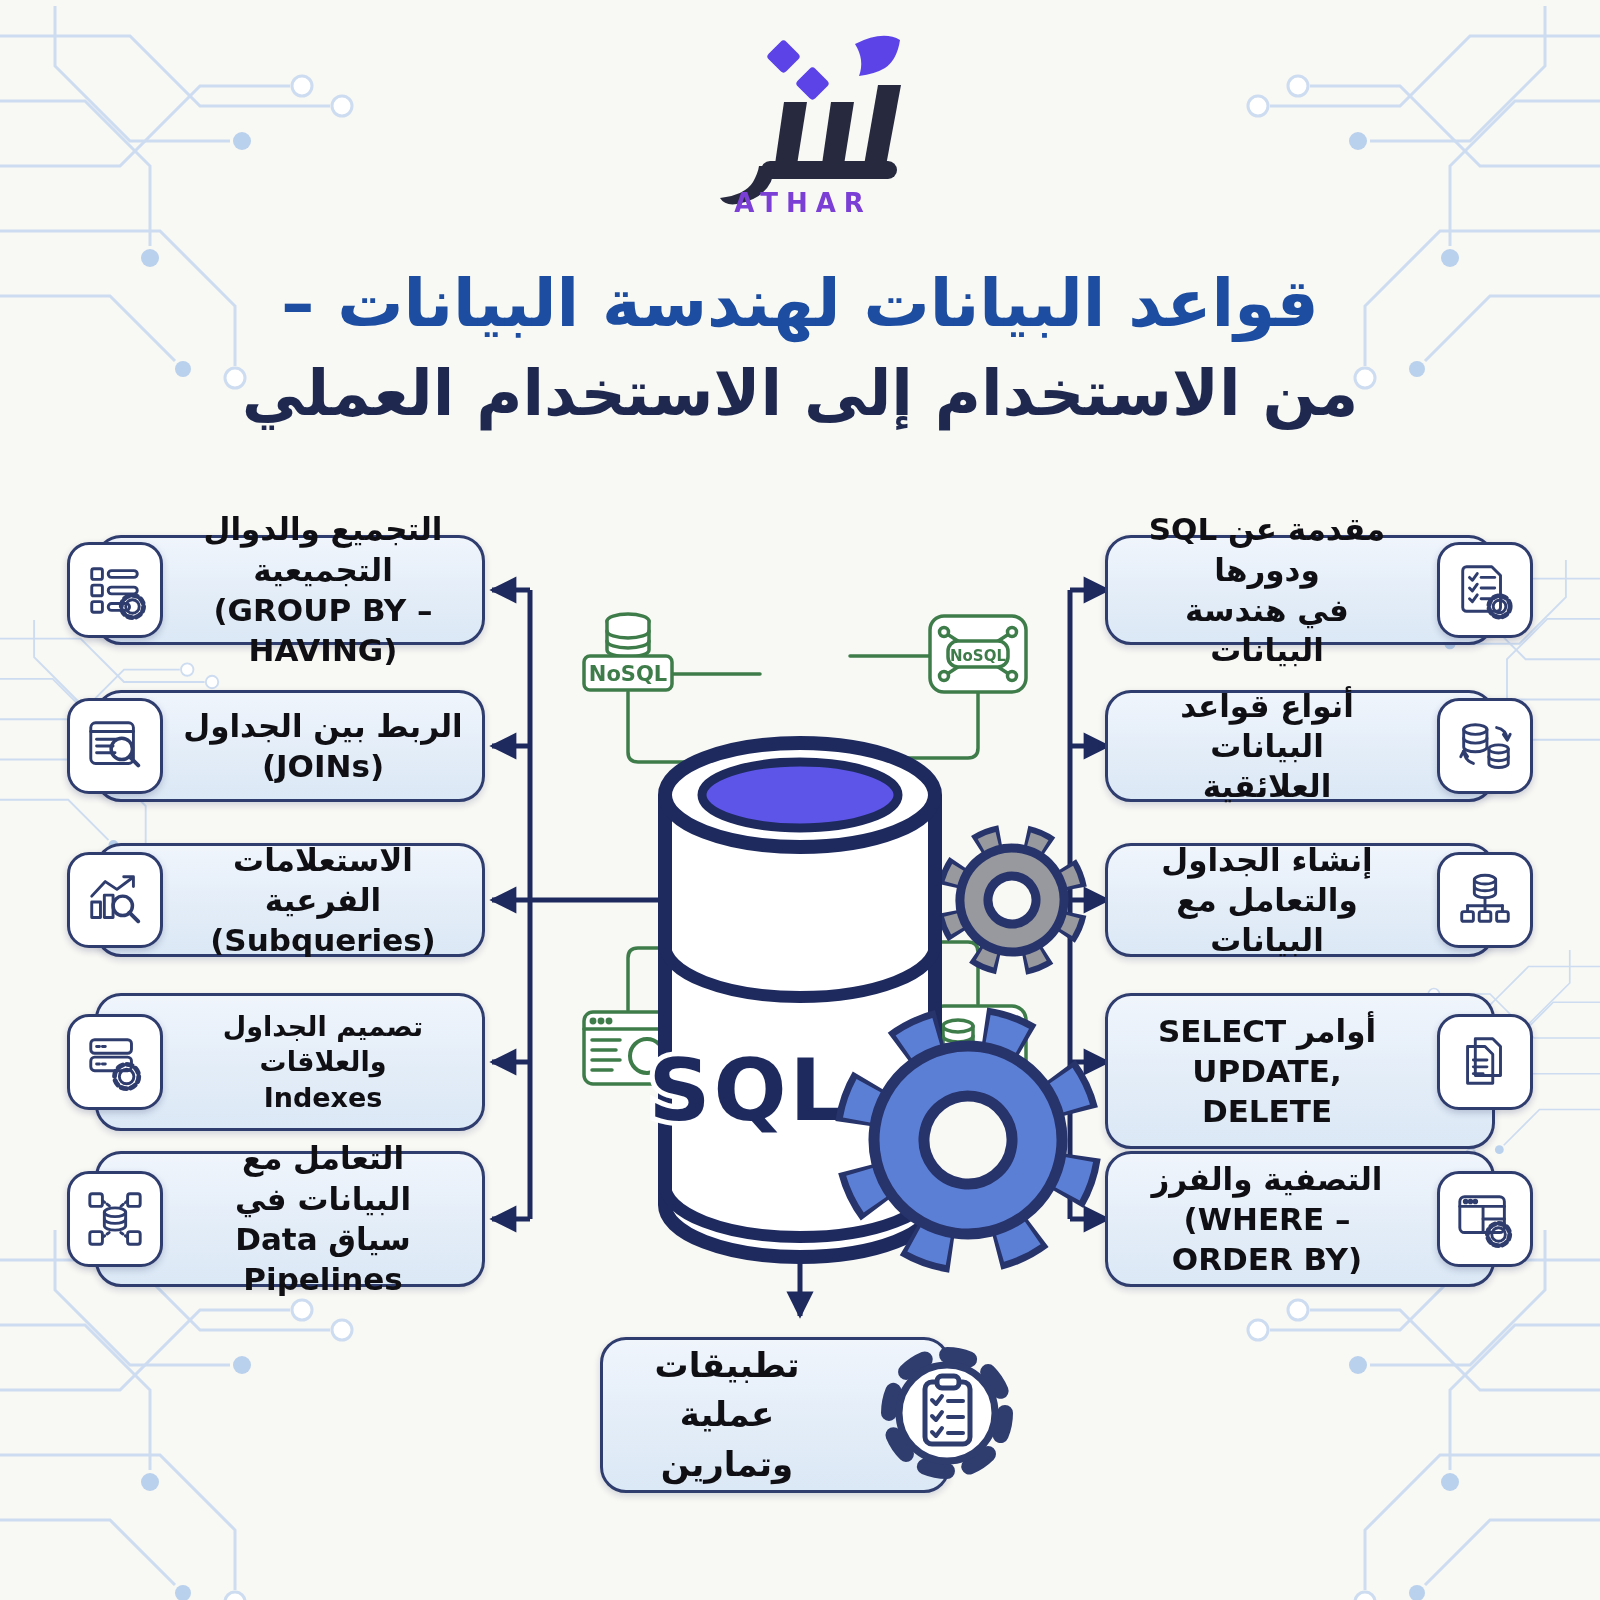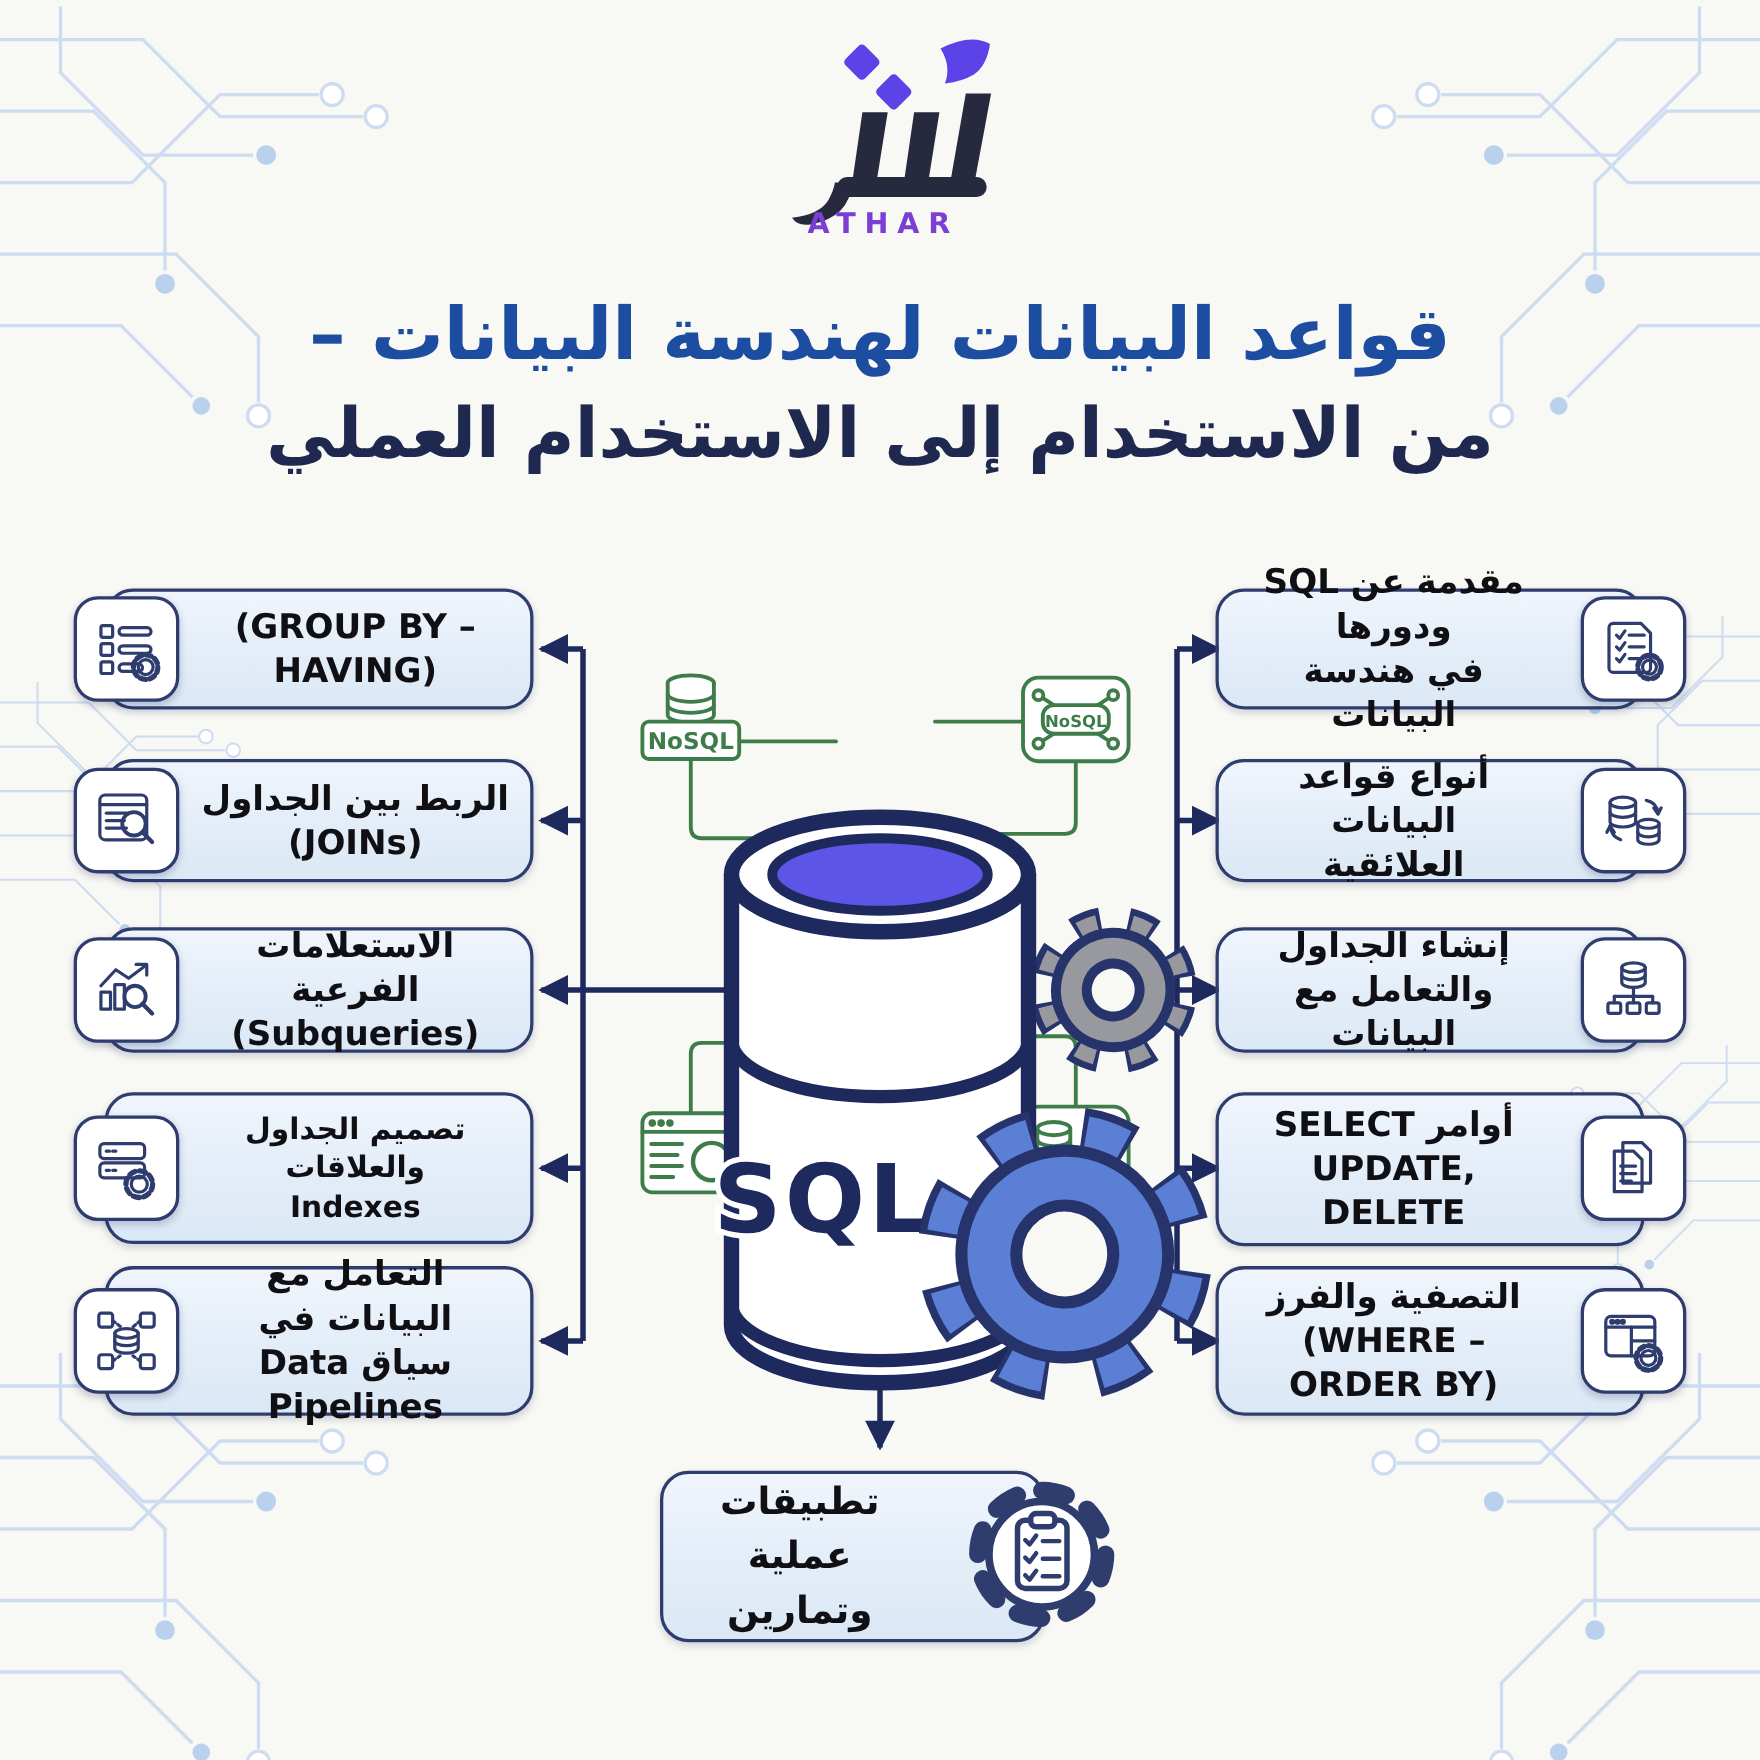--- a/index.html
+++ b/index.html
@@ -204,20 +204,21 @@
 
   <g transform="rotate(8 968 1140)">
     <circle cx="968" cy="1140" r="112" fill="none" stroke="#27336b" stroke-width="44" stroke-dasharray="44 43.96"></circle>
     <circle cx="968" cy="1140" r="112" fill="none" stroke="#5c7fd6" stroke-width="30" stroke-dasharray="36 51.96" stroke-dashoffset="-4"></circle>
     <circle cx="968" cy="1140" r="94" fill="#5c7fd6" stroke="#27336b" stroke-width="11"></circle>
     <circle cx="968" cy="1140" r="44" fill="#f8f8f4" stroke="#27336b" stroke-width="11"></circle>
   </g>
 </svg>
 
 <div class="box left" style="top:535px;height:110px">
+  <div class="bt" dir="rtl">التجميع والدوال التجميعية</div>
   <div class="bt" dir="ltr">(GROUP BY – HAVING)</div>
 </div>
 <div class="box left" style="top:690px;height:112px">
   <div class="bt" dir="rtl">الربط بين الجداول</div>
   <div class="bt" dir="ltr">(JOINs)</div>
 </div>
 <div class="box left" style="top:843px;height:114px">
   <div class="bt" dir="rtl">الاستعلامات الفرعية</div>
   <div class="bt" dir="ltr">(Subqueries)</div>
 </div>
@@ -294,21 +295,21 @@
   <div class="bt" dir="rtl">في هندسة البيانات</div>
 </div>
 <div class="box right" style="top:690px;height:112px">
   <div class="bt" dir="rtl">أنواع قواعد البيانات</div>
   <div class="bt" dir="rtl">العلائقية</div>
 </div>
 <div class="box right" style="top:843px;height:114px">
   <div class="bt" dir="rtl">إنشاء الجداول</div>
   <div class="bt" dir="rtl">والتعامل مع البيانات</div>
 </div>
-<div class="box right" style="top:993px;height:140px">
+<div class="box right" style="top:993px;height:156px">
   <div class="bt" dir="rtl">أوامر SELECT</div>
   <div class="bt" dir="ltr">UPDATE, DELETE</div>
 </div>
 <div class="box right" style="top:1151px;height:136px">
   <div class="bt" dir="rtl">التصفية والفرز</div>
   <div class="bt" dir="ltr">(WHERE – ORDER BY)</div>
 </div>
 
 <div class="tile" style="left:1437px;top:542px">
   <svg class="ic" viewBox="0 0 64 64">

